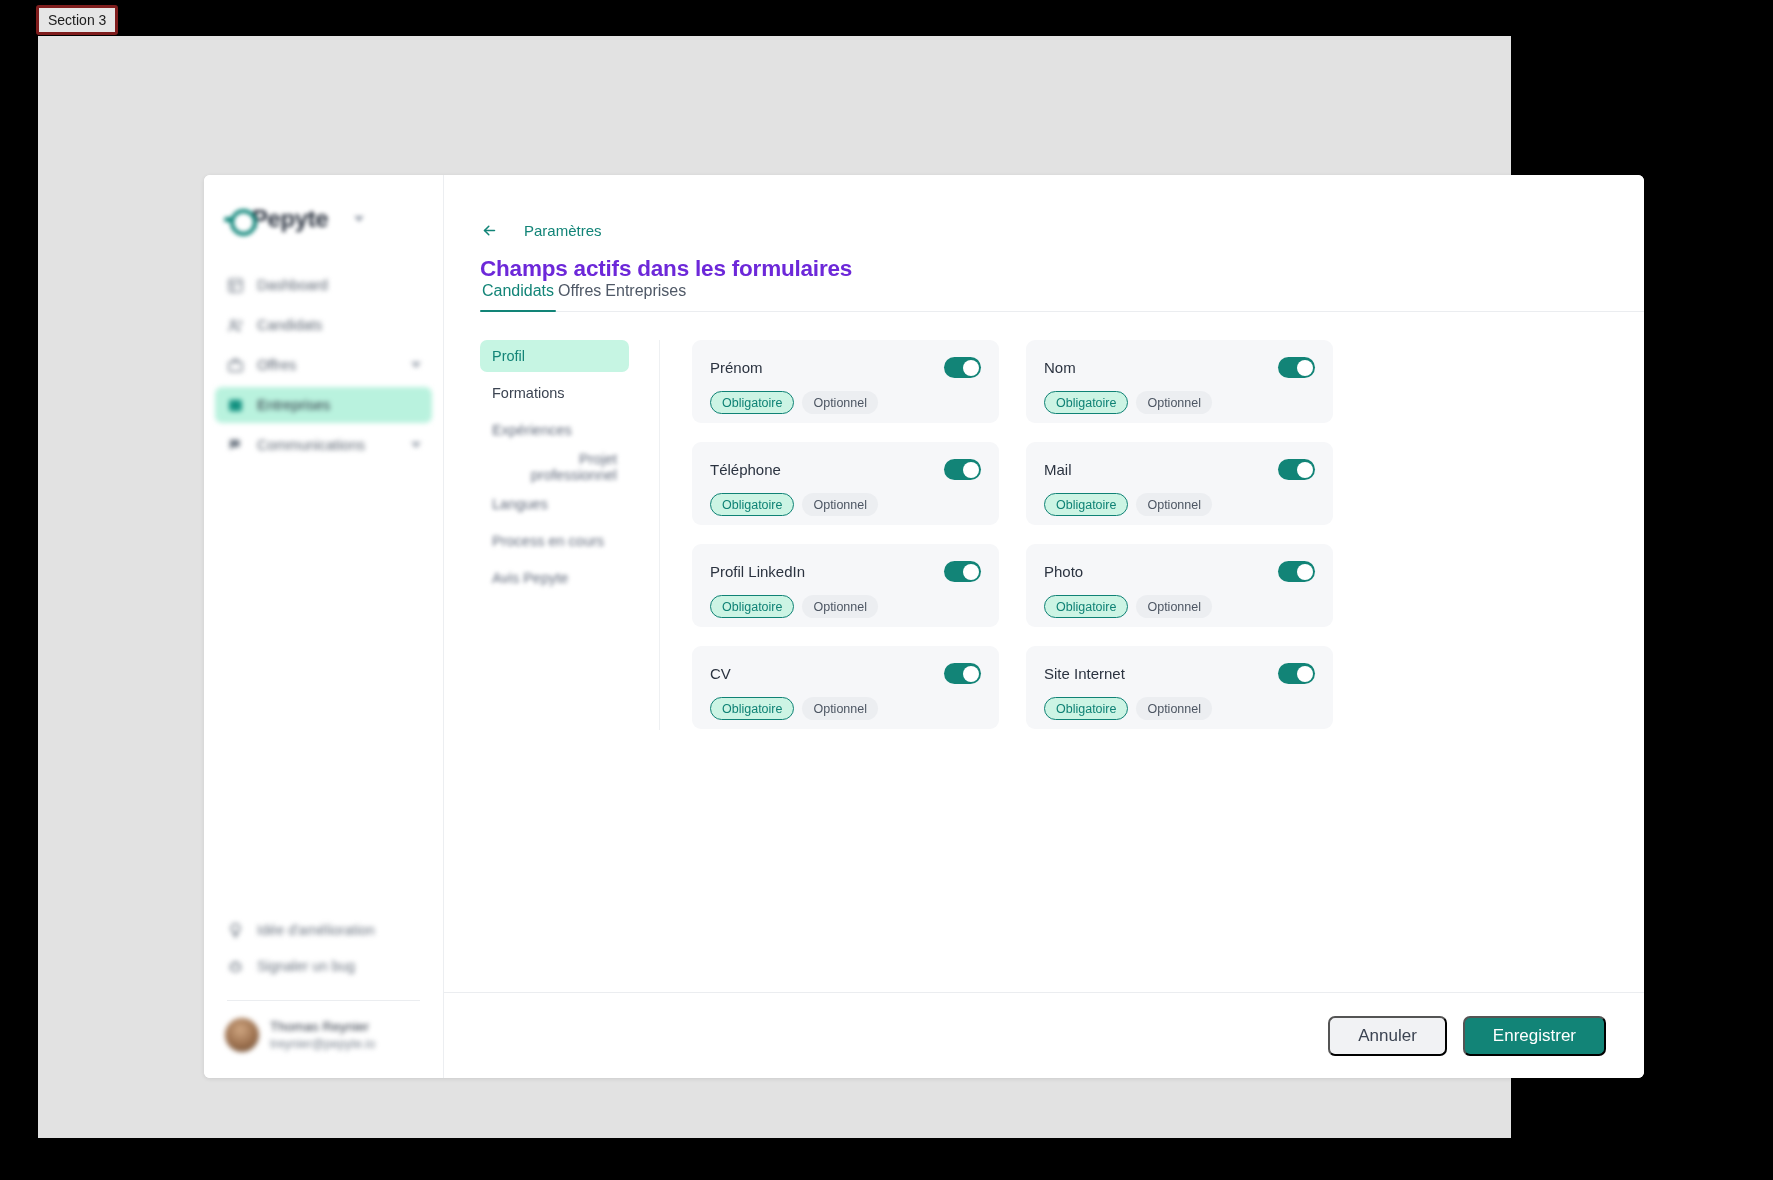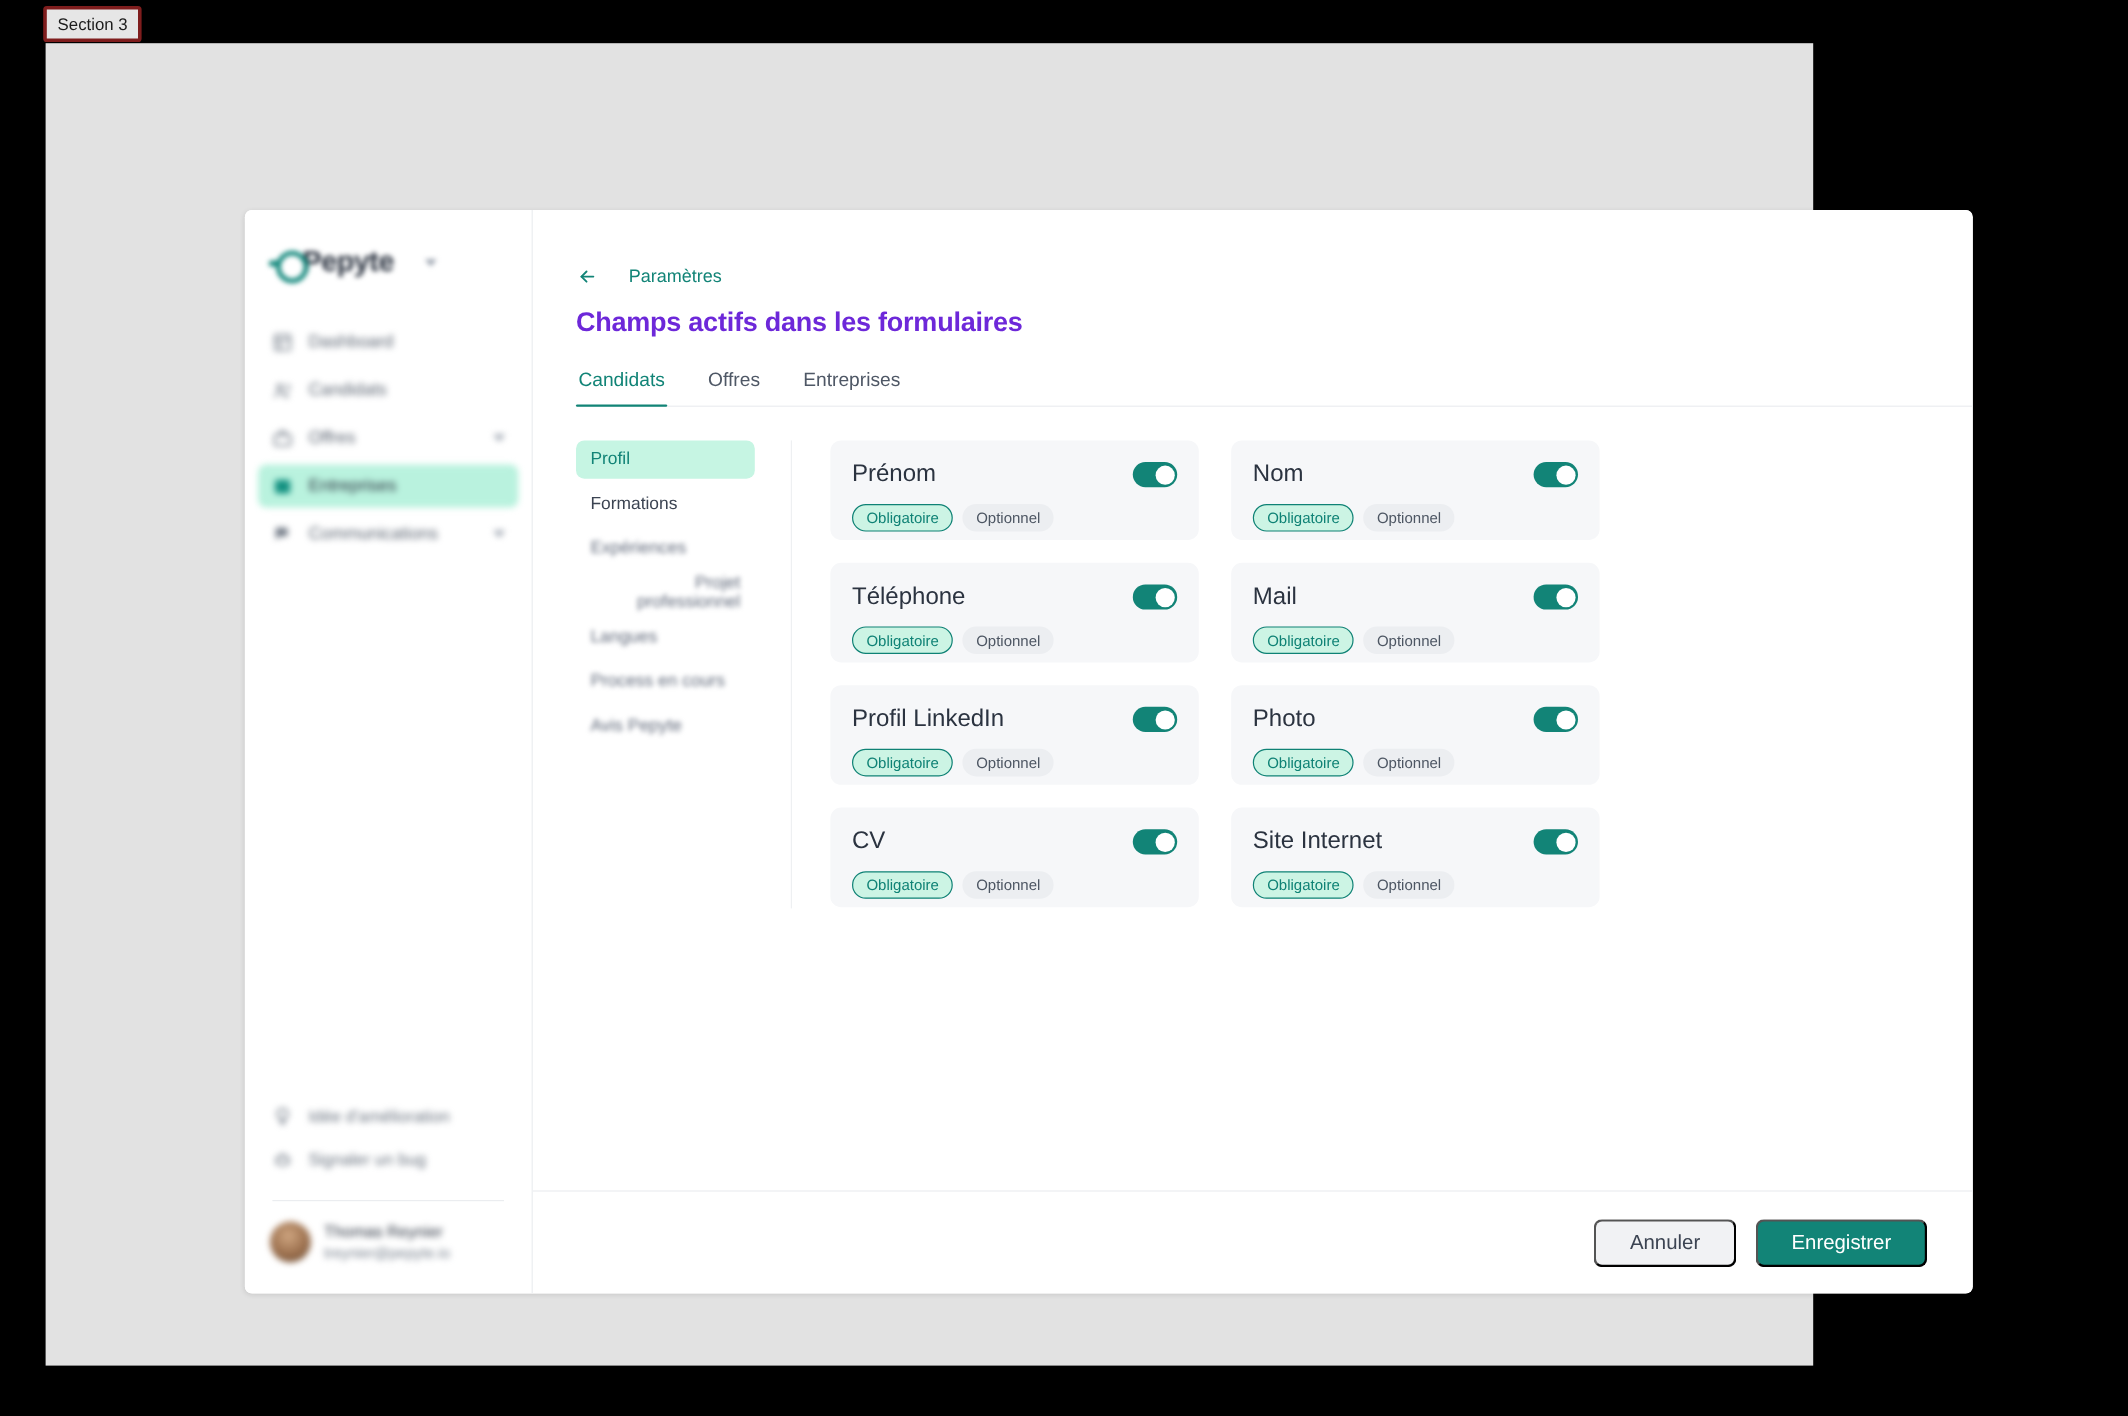--- a/index.html
+++ b/index.html
@@ -143,22 +143,21 @@
     width: 18px; height: 18px; color: #128477;
   }
   #page-title {
     margin-top: 17px;
     font-size: 22.5px; font-weight: 700; color: #6d28d9;
     letter-spacing: -.2px;
   }
 
   
   #tabs {
-    display: flex; gap: 32px;
-    margin-top: 27px;
+    display: flex; 
     border-bottom: 1px solid #ebedf0;
     width: 1275px;
   }
   .tab {
     padding: 0 2px 11px 2px;
     font-size: 16px; color: #4f5866;
     position: relative;
   }
   .tab.active { color: #128477; }
   .tab.active::after {
@@ -193,21 +192,21 @@
   }
   .field-card {
     background: #f6f7f9;
     border-radius: 9px;
     padding: 17px 18px 16px 18px;
     height: 83px;
   }
   .card-top {
     display: flex; align-items: center; justify-content: space-between;
   }
-  .card-title { font-size: 20px; color: #2b3340; }
+  .card-title { font-size: 15px; color: #2b3340; }
   .toggle {
     width: 37px; height: 21px; border-radius: 11px;
     background: #128477; position: relative; flex: 0 0 37px;
   }
   .toggle::after {
     content: ""; position: absolute;
     top: 2.5px; right: 2.5px;
     width: 16px; height: 16px; border-radius: 50%;
     background: #ffffff;
   }

